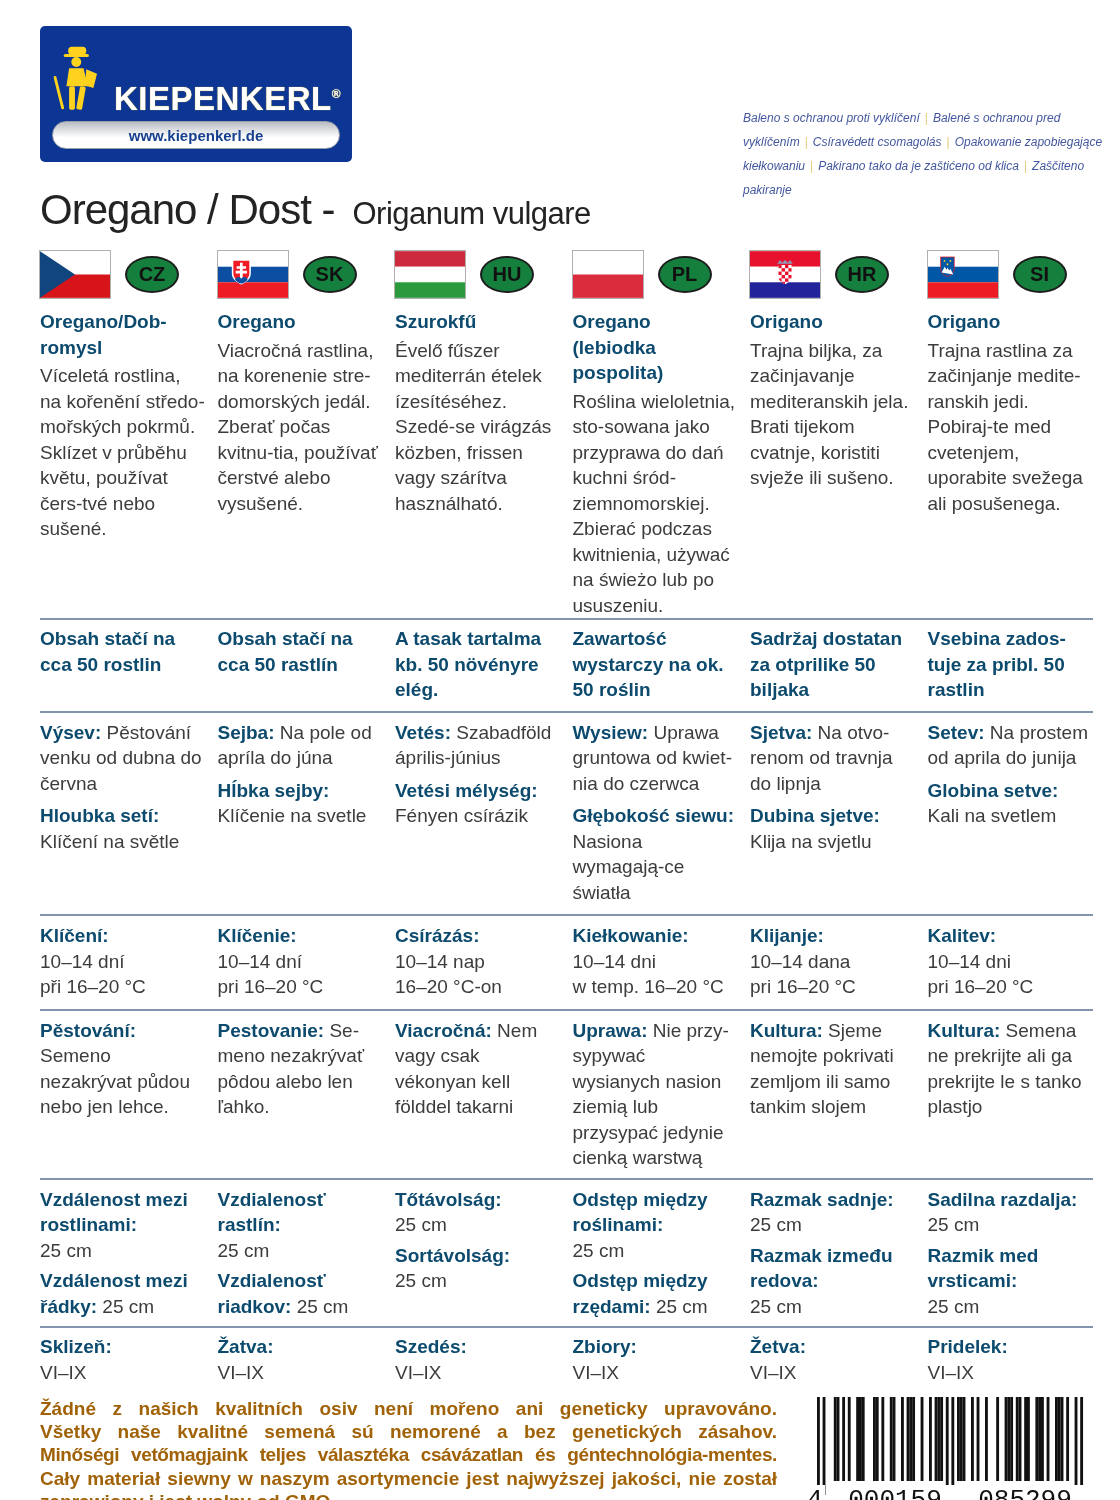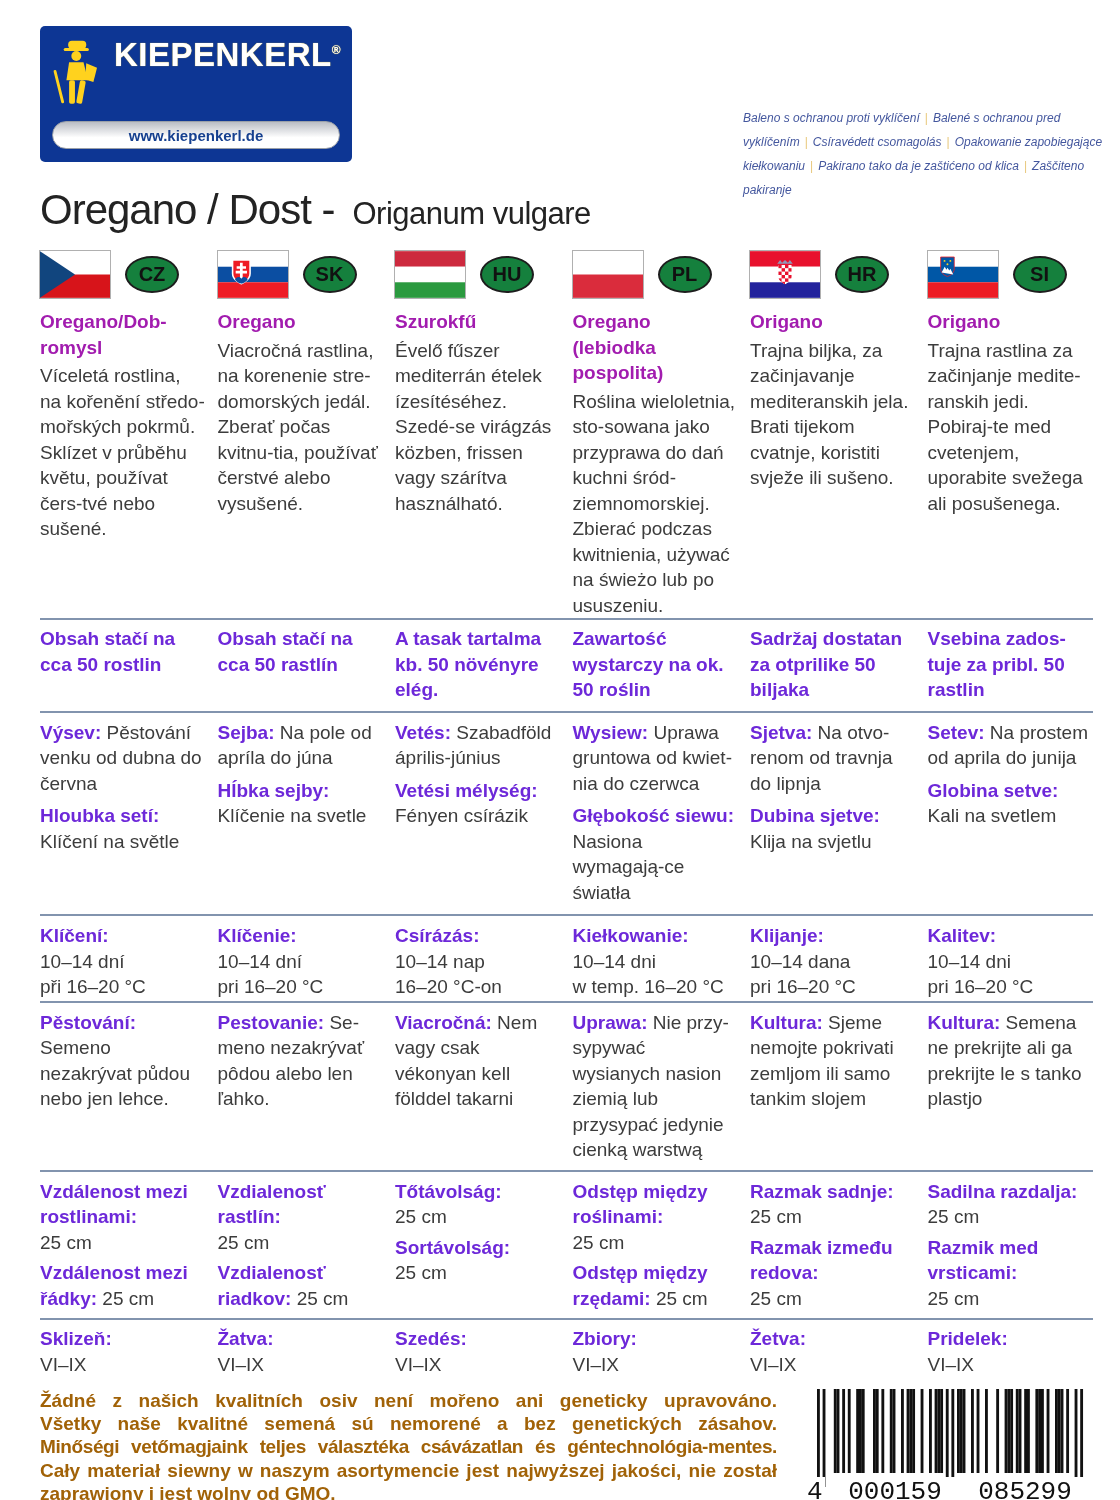--- a/index.html
+++ b/index.html
@@ -5,21 +5,21 @@
   * { margin:0; padding:0; box-sizing:border-box; }
   html,body { background:#ffffff; }
   .page {
     position:relative; width:1120px; height:1500px; overflow:hidden;
     background:#fff; padding:26px 27px 0 40px;
     font-family:"Liberation Sans","DejaVu Sans",sans-serif; color:#3c3c3c;
   }
 
   
   .logo-box { width:312px; height:136px; background:#0d3694; border-radius:5px; padding:10px 12px 9px 12px; }
-  .logo-top { display:flex; align-items:flex-start; height:82px; }
+  .logo-top { display:flex; align-items:flex-end; height:82px; }
   .figure { width:54px; height:76px; flex:0 0 auto; }
   .wordmark { color:#ffffff; font-weight:700; font-size:33px; letter-spacing:.5px; margin-left:8px; white-space:nowrap; text-shadow:0 0 1px #ffd21e; }
   .wordmark sup { font-size:12px; vertical-align:super; }
   .www-bar { margin-top:3px; height:28px; border-radius:14px;
     background:linear-gradient(#b9bdc4,#ffffff 60%); border:1px solid #9aa0a8;
     display:flex; align-items:center; justify-content:center;
     color:#16408f; font-weight:700; font-size:15px; }
 
   
   .note { position:absolute; left:743px; top:106px; width:360px;
@@ -36,31 +36,31 @@
   .band { display:grid; grid-template-columns:repeat(6,1fr); column-gap:12px; }
   .rule { border-top:2px solid #8294ae; }
   .flags-band { margin-top:16px; height:48px; }
   .flag-cell { display:flex; align-items:center; gap:15px; }
   .flag { width:70px; height:47px; outline:1px solid #b0b0b0; flex:0 0 auto; }
   .badge { min-width:54px; height:37px; padding:0 6px; border:2.5px solid #1d1d1d; border-radius:50%;
     display:flex; align-items:center; justify-content:center;
     font-weight:700; font-size:20px; color:#111; background:#15803d; }
 
   .desc-band { margin-top:11px; min-height:212px; }
-  h3.name { font-size:19px; line-height:25.5px; font-weight:700; color:#a21caf; margin-bottom:3px; }
+  h3.name { font-size:19px; line-height:25.5px; font-weight:700; color:#0c4a6e; margin-bottom:3px; }
   .txt { font-size:19px; line-height:25.5px; color:#3c3c3c; }
-  .label { font-weight:700; color:#6d28d9; }
+  .label { font-weight:700; color:#0c4a6e; }
   .block { display:block; }
   .val[data-display="block"] { display:block; }
 
   .content-band { min-height:92px; padding:6px 0 8px 0; }
   .content-band .label { font-size:19px; line-height:25.5px; }
   .sow-band { min-height:158px; padding:7px 0 9px 0; }
   .depth { margin-top:7px; }
-  .germ-band { min-height:86px; padding:7px 0 1px 0; }
+  .germ-band { min-height:86px; padding:7px 0 9px 0; }
   .cult-band { min-height:138px; padding:7px 0 7px 0; }
   .space-band { min-height:142px; padding:7px 0 7px 0; }
   .sp + .sp { margin-top:5px; }
   .harvest-band { min-height:60px; padding:6px 0 6px 0; }
 
   
   .footer { display:flex; align-items:flex-start; margin-top:6px; }
   .gmo { width:737px; }
   .gmo p { font-size:19px; line-height:23.2px; font-weight:700; color:#a16207;
     text-align:justify; text-align-last:justify; }

